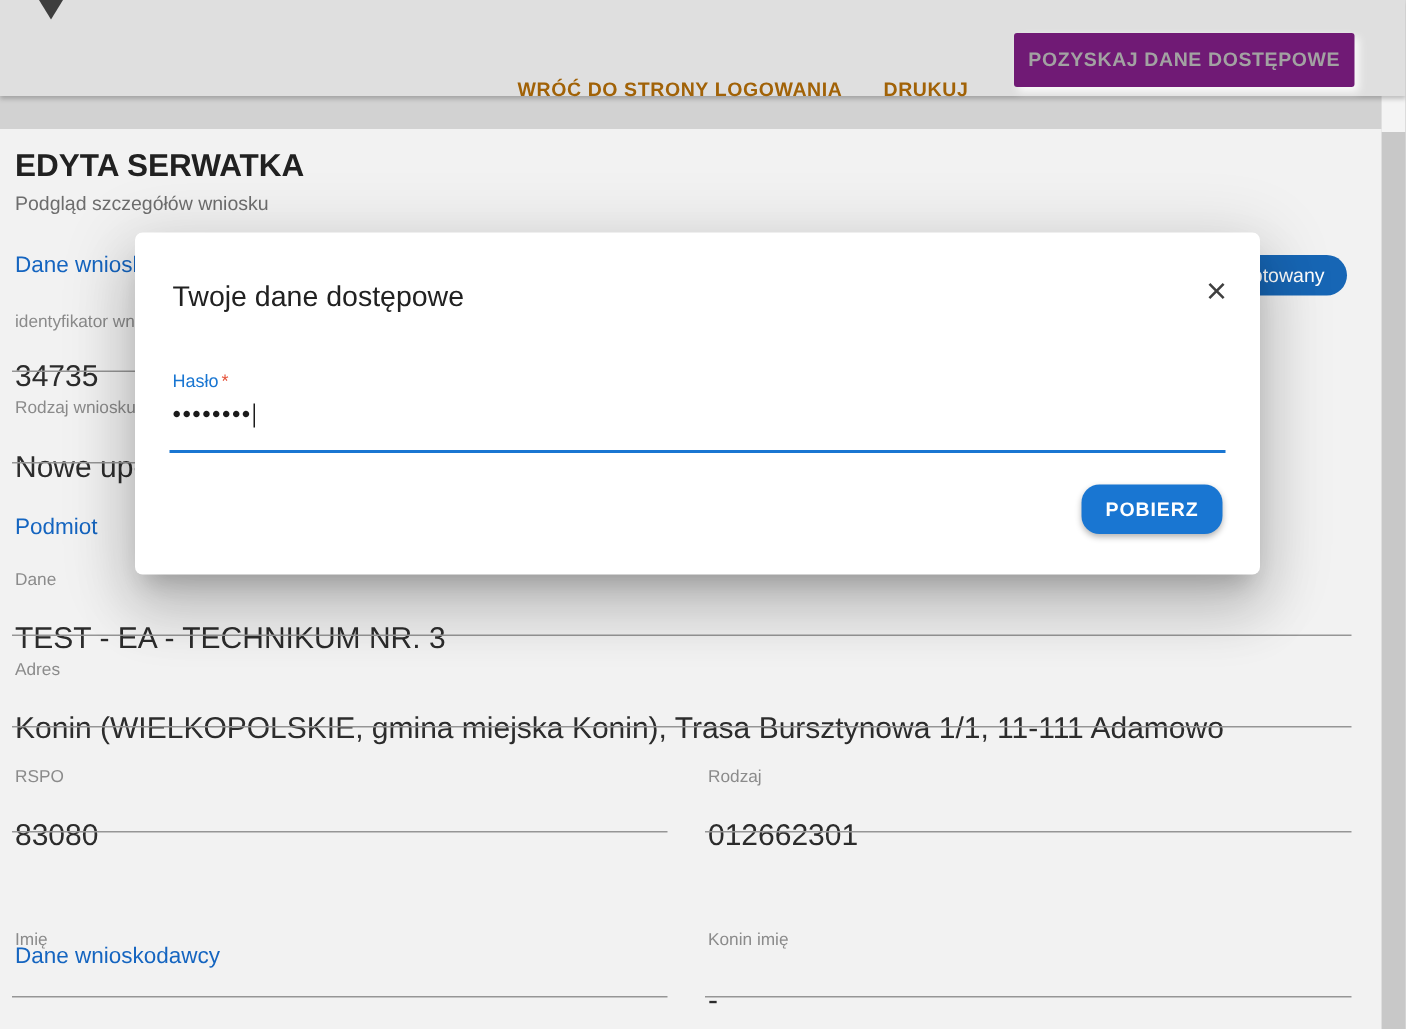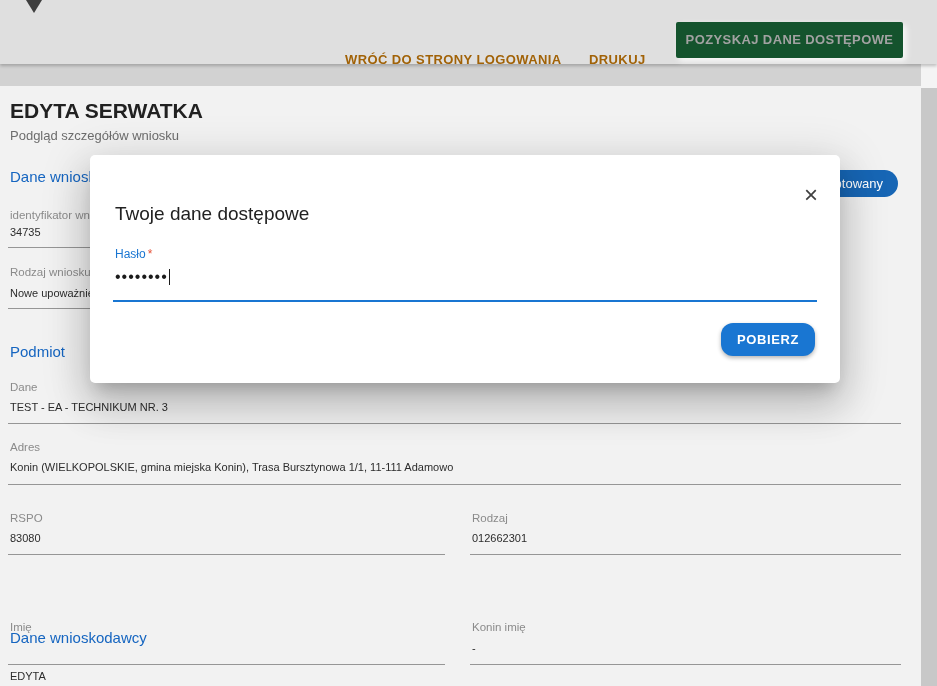--- a/index.html
+++ b/index.html
@@ -10,21 +10,21 @@
   [data-name="app-bar"]{position:absolute;left:0;top:0;width:937px;height:64px;
     background:#dfdfdf;box-shadow:0 2px 3px rgba(0,0,0,.22);z-index:5;}
   [data-name="corner-mark"]{position:absolute;left:26px;top:0;width:0;height:0;
     border-left:8px solid transparent;border-right:8px solid transparent;border-top:13px solid #3e3e3e;}
   .bar-btn{position:absolute;top:0;height:64px;line-height:64px;font-size:13px;font-weight:700;
     letter-spacing:.4px;color:#a16207;cursor:pointer;white-space:nowrap;margin-top:28px;}
   [data-name="back-to-login-button"]{left:345px;}
   [data-name="print-button"]{left:589px;}
   [data-name="get-access-data-button"]{position:absolute;left:676px;top:22px;width:227px;height:36px;
     line-height:36px;text-align:center;font-size:13px;font-weight:700;letter-spacing:.4px;
-    color:#a2a2a2;background:#14532d;border-radius:2px;
+    color:#a2a2a2;background:#701a75;border-radius:2px;
     box-shadow:3px 3px 6px rgba(255,255,255,.85);}
 
   
   [data-name="scrollbar-track"]{position:absolute;right:0;top:64px;width:16px;height:622px;background:#c8c8c8;}
   [data-name="scrollbar-thumb"]{position:absolute;right:0;top:0;width:16px;height:24px;background:#f4f4f4;}
 
   
   [data-name="content-area"]{position:absolute;left:0;top:86px;width:921px;height:600px;background:#f2f2f2;}
 
   [data-name="page-title"]{position:absolute;left:10px;top:13px;font-size:21px;font-weight:700;color:#212121;}
@@ -32,21 +32,21 @@
 
   .sec{position:absolute;font-size:15px;font-weight:500;color:#1565c0;}
   [data-name="section-dane-wniosku"]{left:10px;top:82px;}
   [data-name="section-podmiot"]{left:10px;top:257px;}
   [data-name="section-dane-wnioskodawcy"]{left:10px;top:496px;margin-top:47px;}
 
   [data-name="status-badge"]{position:absolute;right:23px;top:84px;height:27px;line-height:27px;
     padding:0 15px;background:#1766b5;color:#ffffff;font-size:13px;border-radius:14px;white-space:nowrap;}
 
   .lbl{position:absolute;font-size:11.5px;color:#8b8b8b;white-space:nowrap;}
-  .val{position:absolute;font-size:11px;color:#2c2c2c;white-space:nowrap;}
+  .val{position:absolute;font-size:20px;color:#2c2c2c;white-space:nowrap;margin-top:14px;}
   .line{position:absolute;height:0;border-top:1px solid #969696;}
 
   [data-name="field-identyfikator-label"]{left:10px;top:123px;}
   [data-name="field-identyfikator-value"]{left:10px;top:140px;}
   [data-name="field-identyfikator-line"]{left:8px;top:161px;width:437px;}
 
   [data-name="field-rodzaj-label"]{left:10px;top:180px;}
   [data-name="field-rodzaj-value"]{left:10px;top:201px;}
   [data-name="field-rodzaj-line"]{left:8px;top:222px;width:437px;}
 
@@ -71,21 +71,21 @@
   [data-name="field-imie-line"]{left:8px;top:578px;width:437px;}
 
   [data-name="field-drugie-imie-label"]{left:472px;top:535px;}
   [data-name="field-drugie-imie-value"]{left:472px;top:556px;}
   [data-name="field-drugie-imie-line"]{left:470px;top:578px;width:431px;}
 
   
   [data-name="access-data-modal"]{position:absolute;left:90px;top:155px;width:750px;height:228px;
     background:#ffffff;border-radius:5px;z-index:20;
     box-shadow:0 11px 15px -7px rgba(0,0,0,.2),0 24px 38px 3px rgba(0,0,0,.14),0 9px 46px 8px rgba(0,0,0,.12);}
-  [data-name="modal-title"]{position:absolute;left:25px;top:33px;font-size:19px;color:#212121;margin-top:15px;}
+  [data-name="modal-title"]{position:absolute;left:25px;top:33px;font-size:19px;color:#212121;}
   [data-name="modal-close-icon"]{position:absolute;right:22px;top:28px;font-size:24px;color:#3f3f3f;
     cursor:pointer;line-height:1;}
   [data-name="password-label"]{position:absolute;left:25px;top:92px;font-size:12px;color:#1976d2;}
   [data-name="required-marker"]{color:#e5533a;margin-left:2px;}
   [data-name="password-input"]{position:absolute;left:25px;top:113px;font-size:16px;letter-spacing:1px;
     color:#1b1b1b;cursor:text;}
   [data-name="text-caret"]{display:inline-block;width:1.5px;height:16px;background:#1b1b1b;
     margin-left:1px;vertical-align:text-bottom;}
   [data-name="password-underline"]{position:absolute;left:23px;top:145px;width:704px;height:0;
     border-top:2px solid #1976d2;}

